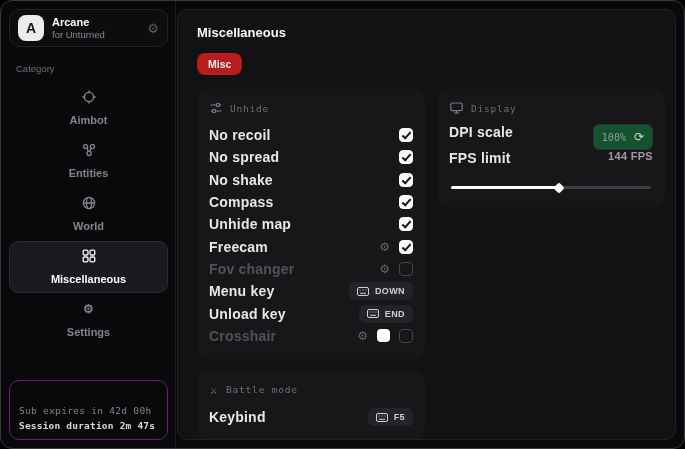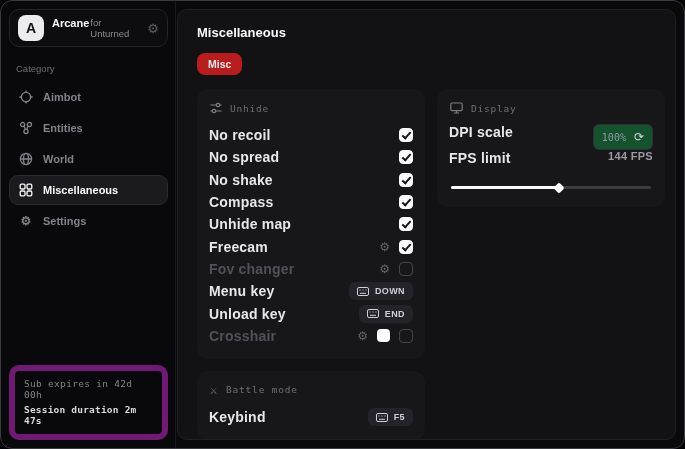--- a/index.html
+++ b/index.html
@@ -11,31 +11,31 @@
     border:1px solid #3a3a41;
     border-radius:12px;
     display:flex;
     overflow:hidden;
     position:relative;
   }
   
   .sidebar { width:175px; padding:8px 7px 8px 8px; display:flex; flex-direction:column; border-right:1px solid #1b1b1f; }
   .logo-card { border:1px solid #242428; border-radius:10px; padding:5px 8px; display:flex; align-items:center; gap:8px; background:#0d0d0f; }
   .avatar { width:26px; height:26px; background:#ececee; border-radius:8px; color:#121214; font-weight:bold; font-size:14px; display:flex; align-items:center; justify-content:center; flex:0 0 auto; }
-  .logo-text { display:flex; gap:1px; }
+  .logo-text { display:flex; flex-direction:column; gap:1px; }
   .logo-title { font-size:11px; font-weight:bold; color:#fafafa; }
   .logo-sub { font-size:9.5px; color:#8a8a91; }
   .logo-gear { margin-left:auto; color:#5c5c63; font-size:13px; line-height:1; cursor:pointer; }
   .category { font-size:9.5px; color:#6e6e76; margin:16px 7px 8px; }
   .nav { display:flex; flex-direction:column; gap:1px; }
-  .nav-item { display:flex; align-items:center; gap:10px; padding:7px 9px; border-radius:9px; border:1px solid transparent; color:#83838b; font-size:11px; font-weight:600; cursor:pointer; }
+  .nav-item { display:flex; align-items:center; gap:10px; padding:7px 9px; border-radius:9px; border:1px solid transparent; color:#83838b; font-size:11px; font-weight:600; cursor:pointer;flex-direction:column; }
   .nav-item.active { background:#1b1b1f; border-color:#2b2b30; color:#fafafa; }
   .nav-icon { width:14px; height:14px; display:flex; align-items:center; justify-content:center; font-size:12px; line-height:1; }
   .nav-icon svg { display:block; }
-  .status-card { margin-top:auto; border:6px solid #701a75; border-radius:10px; padding:7px 9px 8px; font-family:"DejaVu Sans Mono", monospace; }
+  .status-card { margin-top:auto; border:1px solid #701a75; border-radius:10px; padding:24px 9px 8px; font-family:"DejaVu Sans Mono", monospace; }
   .status-line1 { font-size:9.5px; color:#83838b; letter-spacing:0.3px; }
   .status-line2 { font-size:9.5px; color:#d8d8dc; font-weight:bold; margin-top:4px; letter-spacing:0.2px; }
   
   .main { flex:1; margin:8px 8px 8px 1px; background:#121214; border:1px solid #212125; border-radius:10px; padding:13px 10px 12px; overflow:hidden; }
   .main-title { font-size:13px; font-weight:bold; color:#fafafa; margin:2px 0 0 9px; }
   .tab-row { margin:13px 0 0 9px; }
   .tab { display:inline-block; background:#b91c1c; border-radius:8px; padding:5px 11px; font-size:10.5px; font-weight:600; color:#ececf0; cursor:pointer; }
   .columns { display:flex; gap:12px; align-items:flex-start; margin:14px 0 0 9px; }
   .col { width:237px; display:flex; flex-direction:column; gap:12px; }
   .card { background:#17171a; border-radius:11px; padding:10px 12px 12px; width:100%; }

